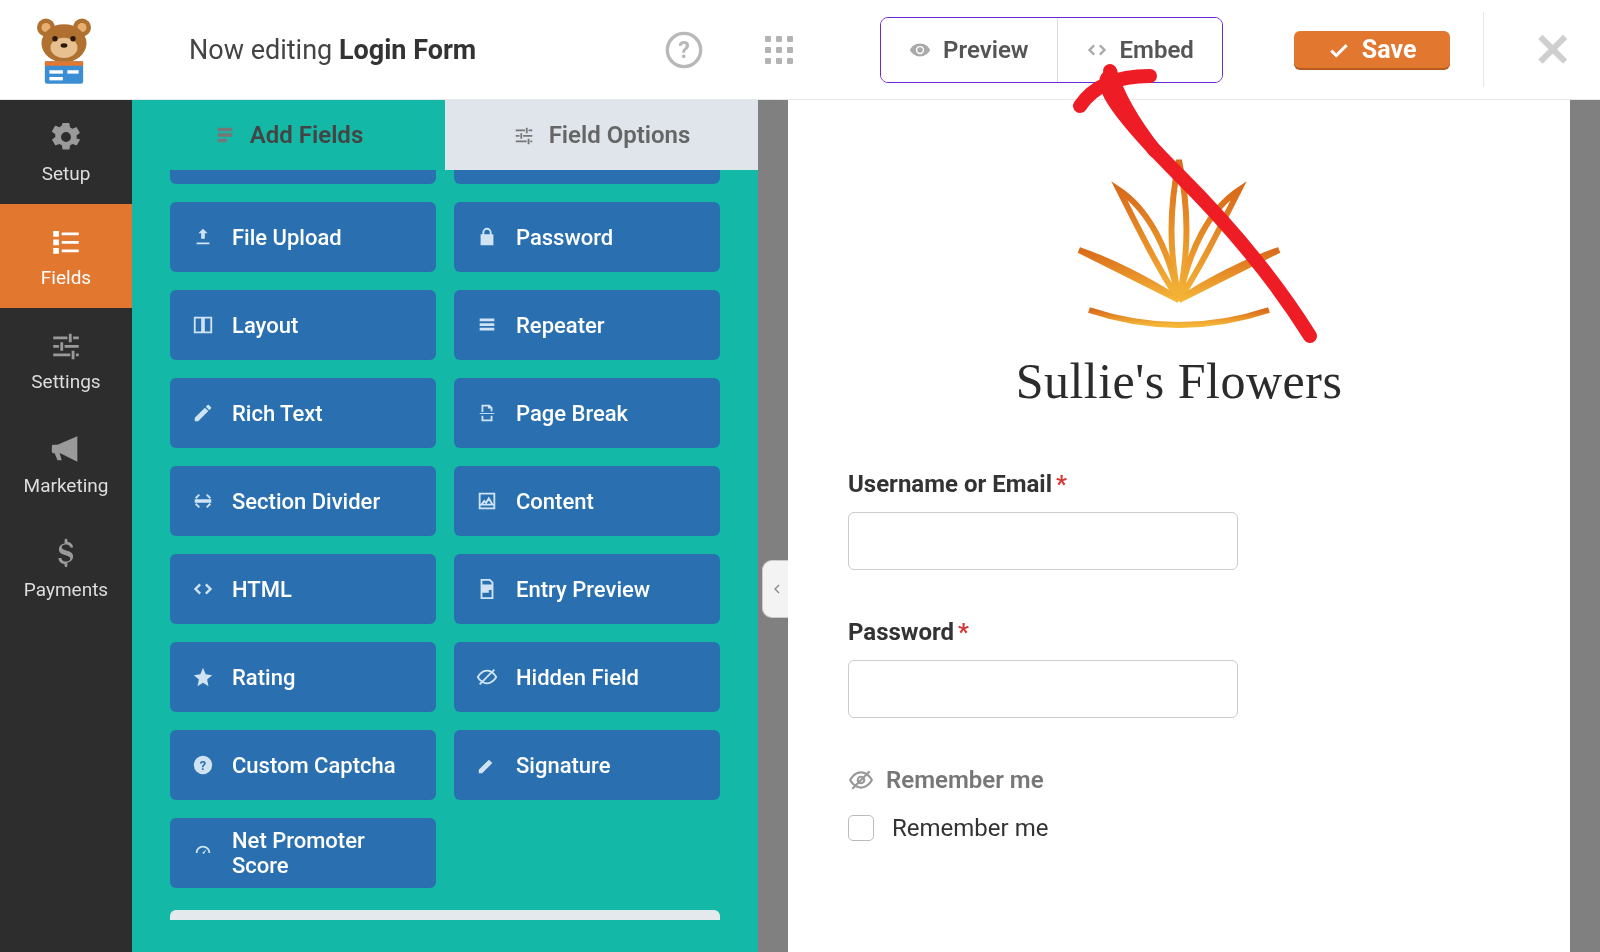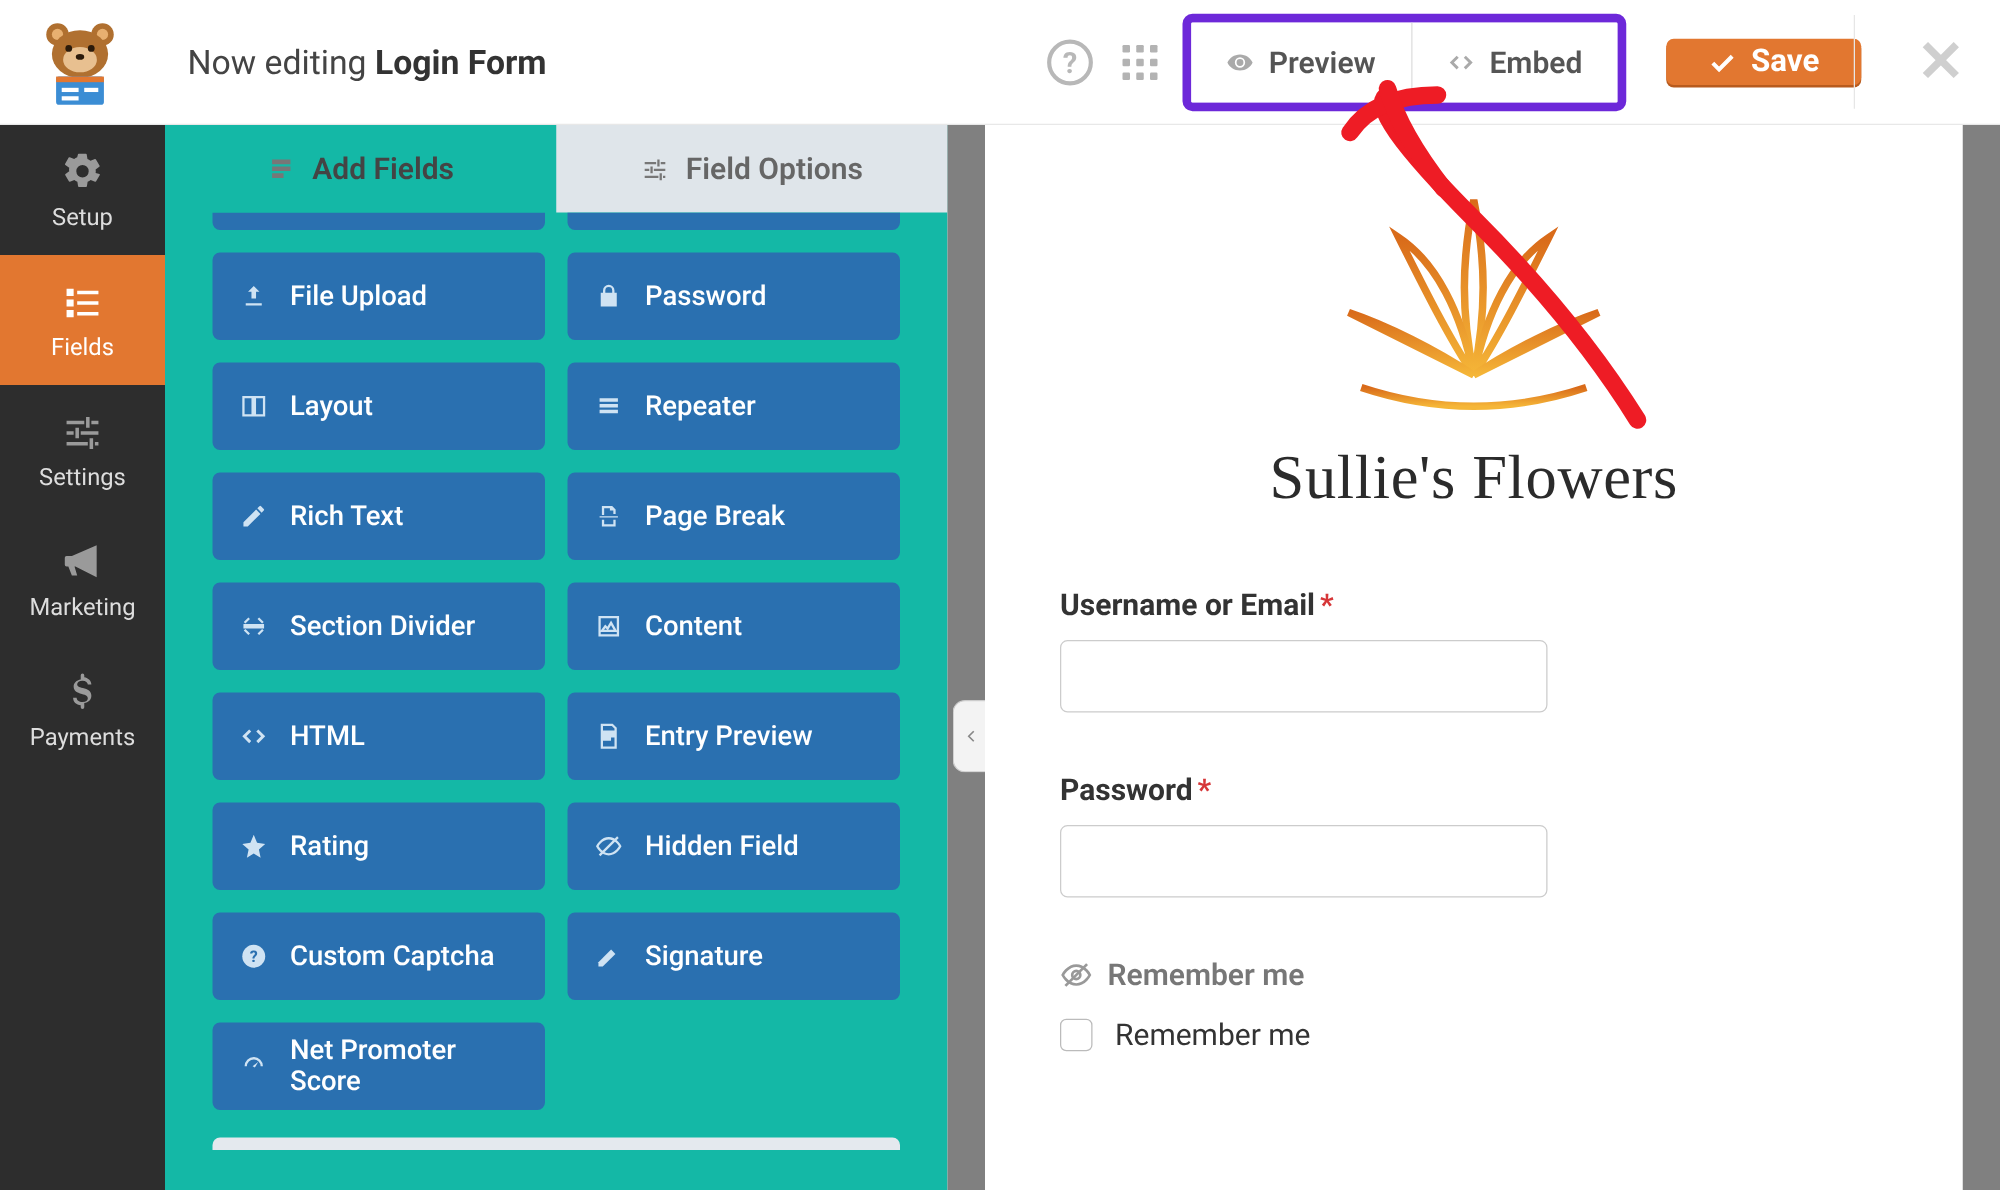--- a/index.html
+++ b/index.html
@@ -1,25 +1,25 @@
 <!DOCTYPE html>
 <html><head>
 <meta charset="utf-8">
 <style>
   * { box-sizing: border-box; margin: 0; padding: 0; }
   html, body { width: 1600px; height: 952px; font-family: -apple-system, BlinkMacSystemFont, "Segoe UI", Roboto, sans-serif; overflow: hidden; background:#fff; }
-  .top-bar { position: absolute; top:0; left:0; right:0; height:100px; display:flex; align-items:center; padding:0 28px 0 14px; border-bottom:1px solid #e8e8e8; background:#fff; z-index:10; }
+  .top-bar { position: absolute; top:0; left:0; right:0; height:100px; display:flex; align-items:center; padding:0 28px 0 14px; border-bottom:1px solid #e8e8e8; background:#fff; z-index:10;gap:39px; }
   .logo-box { width:100px; height:100px; display:flex; align-items:center; justify-content:center; }
   .title { font-size:27px; color:#444; margin-left:36px; font-weight:400; }
   .title b { font-weight:700; color:#333; }
   .top-spacer { flex:1; }
   .top-icon-btn { width:40px; height:40px; display:flex; align-items:center; justify-content:center; color:#999; font-size:20px; margin:0 8px; cursor:pointer; }
   .grid-dots { display:grid; grid-template-columns:repeat(3,6px); grid-template-rows:repeat(3,6px); gap:5px; }
   .grid-dots span { width:6px; height:6px; background:#b3b3b3; border-radius:1px; }
-  .btn-group { display:flex; margin-left:6px; border:7px solid #6d28d9; border-radius:8px; overflow:hidden; }
+  .btn-group { display:flex; margin-left:34px; border:1px solid #6d28d9; border-radius:8px; overflow:hidden; }
   .btn-group .seg { padding:18px 28px; font-size:24px; color:#555; display:flex; align-items:center; gap:12px; background:#fff; cursor:pointer; font-weight:600; }
   .btn-group .seg + .seg { border-left:1px solid #ddd; }
   .seg svg, .seg .ico { width:22px; height:22px; fill:#999; color:#999; }
   .save-btn { margin-left:32px; background:#e27730; color:#fff; font-size:25px; font-weight:700; padding:4px 34px; border-radius:6px; display:flex; align-items:center; gap:12px; cursor:pointer; box-shadow:0 2px 0 #b85b1e; }
   .save-btn svg { width:22px; height:22px; fill:#fff; stroke:#fff; }
   .close-x { margin-left:44px; font-size:46px; color:#cfcfcf; cursor:pointer; font-weight:900; }
   .right-sep { position:absolute; right:116px; top:12px; bottom:12px; width:1px; background:#e6e6e6; }
 
   .workspace { position:absolute; top:100px; left:0; right:0; bottom:0; display:flex; }
 

